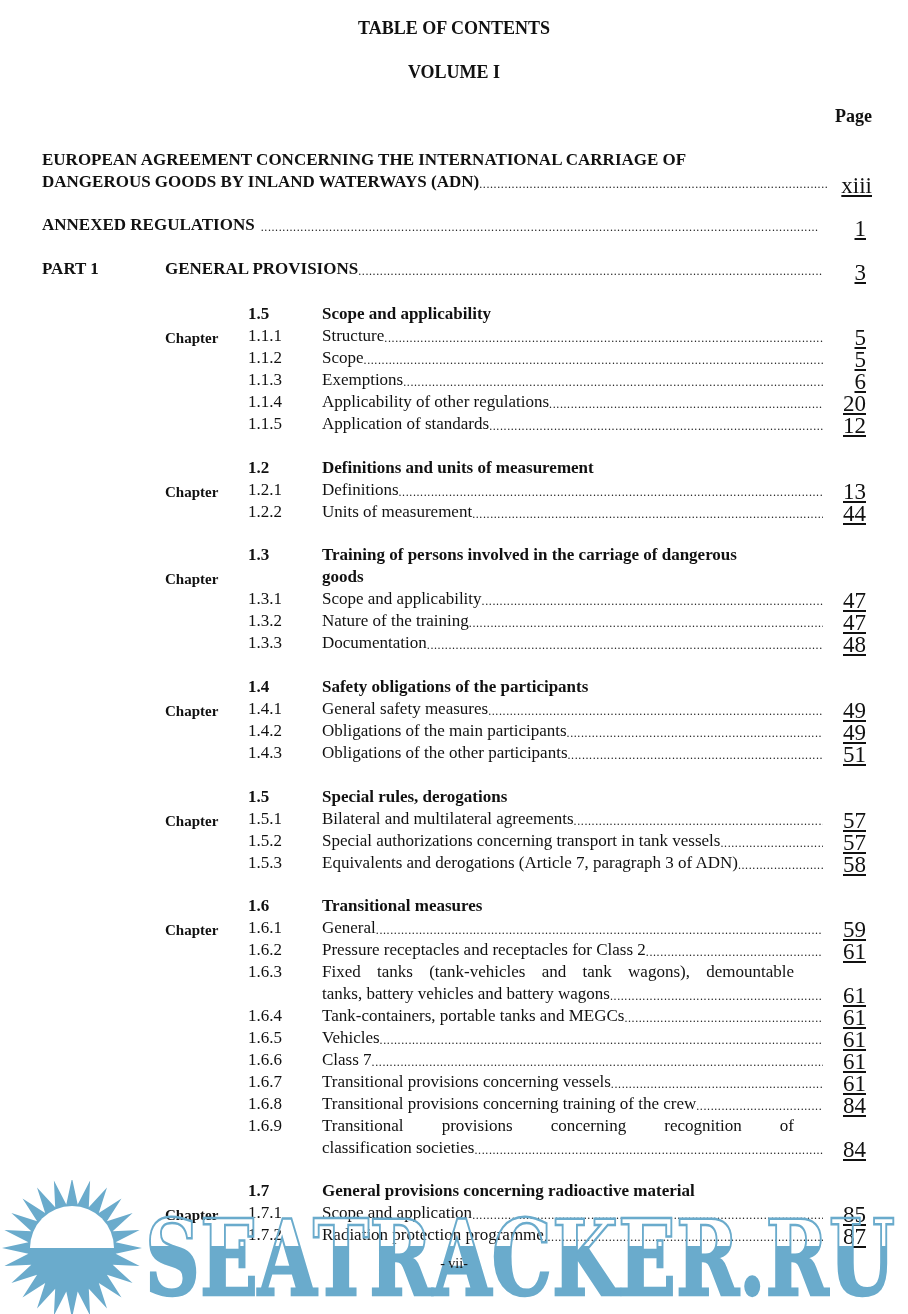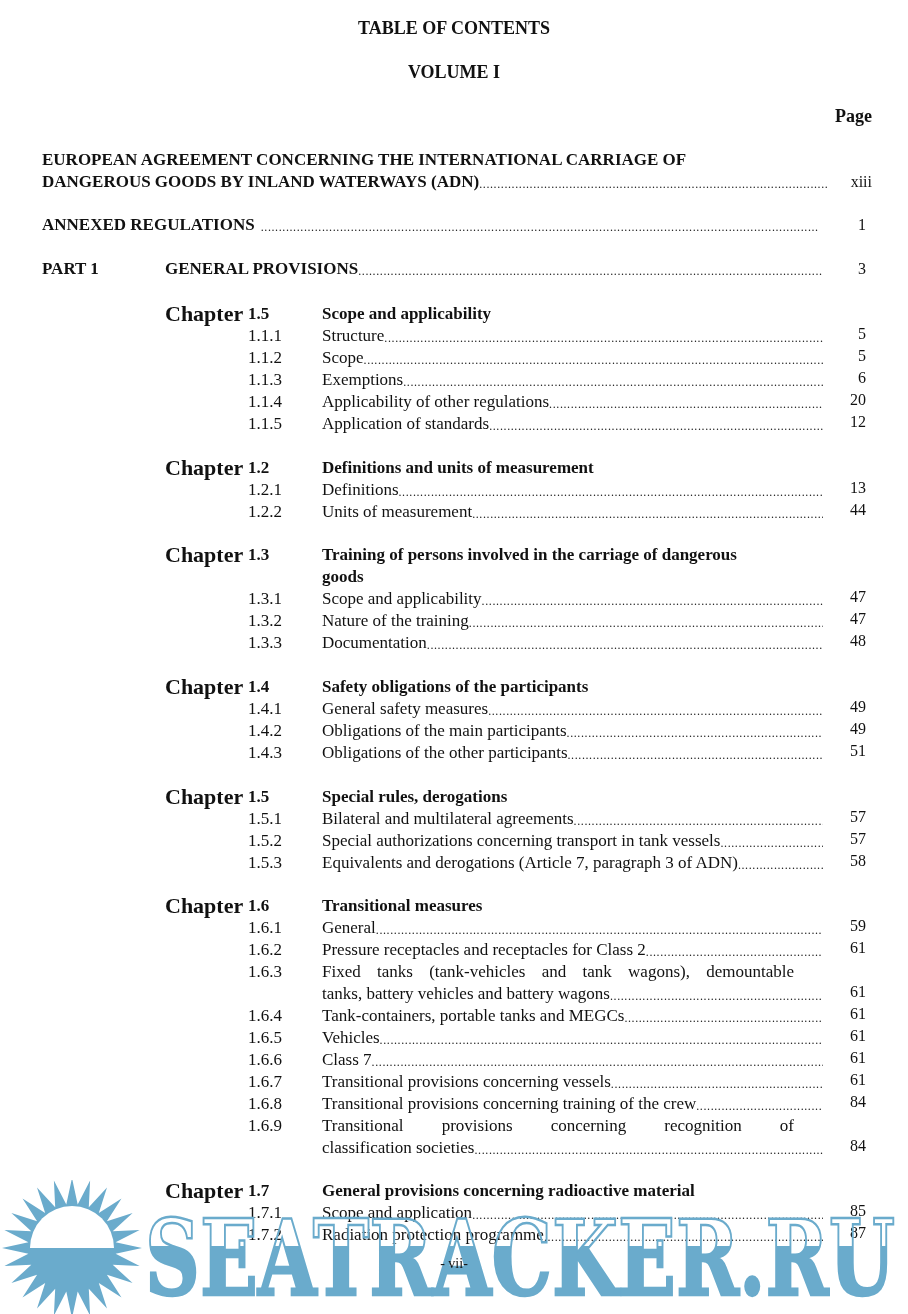--- a/index.html
+++ b/index.html
@@ -1,28 +1,28 @@
 <!DOCTYPE html>
 <html><head>
 <meta charset="utf-8">
 <style>
   html, body { margin:0; padding:0; background:#ffffff; }
   body { width:908px; height:1314px; position:relative; overflow:hidden;
          font-family:"Liberation Serif", "DejaVu Serif", serif; color:#111; }
   .abs { position:absolute; white-space:nowrap; }
   .bold { font-weight:bold; }
   .title { left:0; width:908px; text-align:center; font-weight:bold; font-size:18px; }
-  .pg { position:absolute; right:42px; text-align:right; font-size:16px; }
+  .pg { position:absolute; right:42px; text-align:right; font-size:23px;text-decoration:underline; }
   .line { position:absolute; font-size:17px; line-height:22px; height:22px; }
   .entry { position:absolute; display:flex; align-items:flex-end; font-size:17px; line-height:22px; height:22px; overflow:hidden; }
   .entry .txt { flex:0 0 auto; white-space:nowrap; }
   .entry .dots { flex:1 1 auto; overflow:hidden; white-space:nowrap; font-size:12px; letter-spacing:0.6px; line-height:18px; color:#222; }
   .entry .dots::after { content:"......................................................................................................................................................................................................................................................."; }
   .sec-num { position:absolute; left:248px; font-size:17px; line-height:22px; }
-  .ch-label { position:absolute; left:165px; font-size:22px; font-weight:bold; line-height:22px; }
+  .ch-label { position:absolute; left:165px; font-size:15px; font-weight:bold; line-height:22px;margin-top:24px; }
   .ch-num { position:absolute; left:248px; font-size:17px; font-weight:bold; line-height:22px; }
   .ch-title { position:absolute; left:322px; font-size:17px; font-weight:bold; line-height:22px; }
   .justify { position:absolute; left:322px; width:472px; font-size:17px; line-height:22px; text-align:justify; text-align-last:justify; }
   .watermark { position:absolute; left:0; top:1180px; width:908px; height:134px; pointer-events:none; }
   .footer { position:absolute; left:0; width:908px; top:1256px; text-align:center; font-size:14px; }
 </style>
 </head>
 <body>
 
 <div class="abs title" style="top:18px;">TABLE OF CONTENTS</div>

